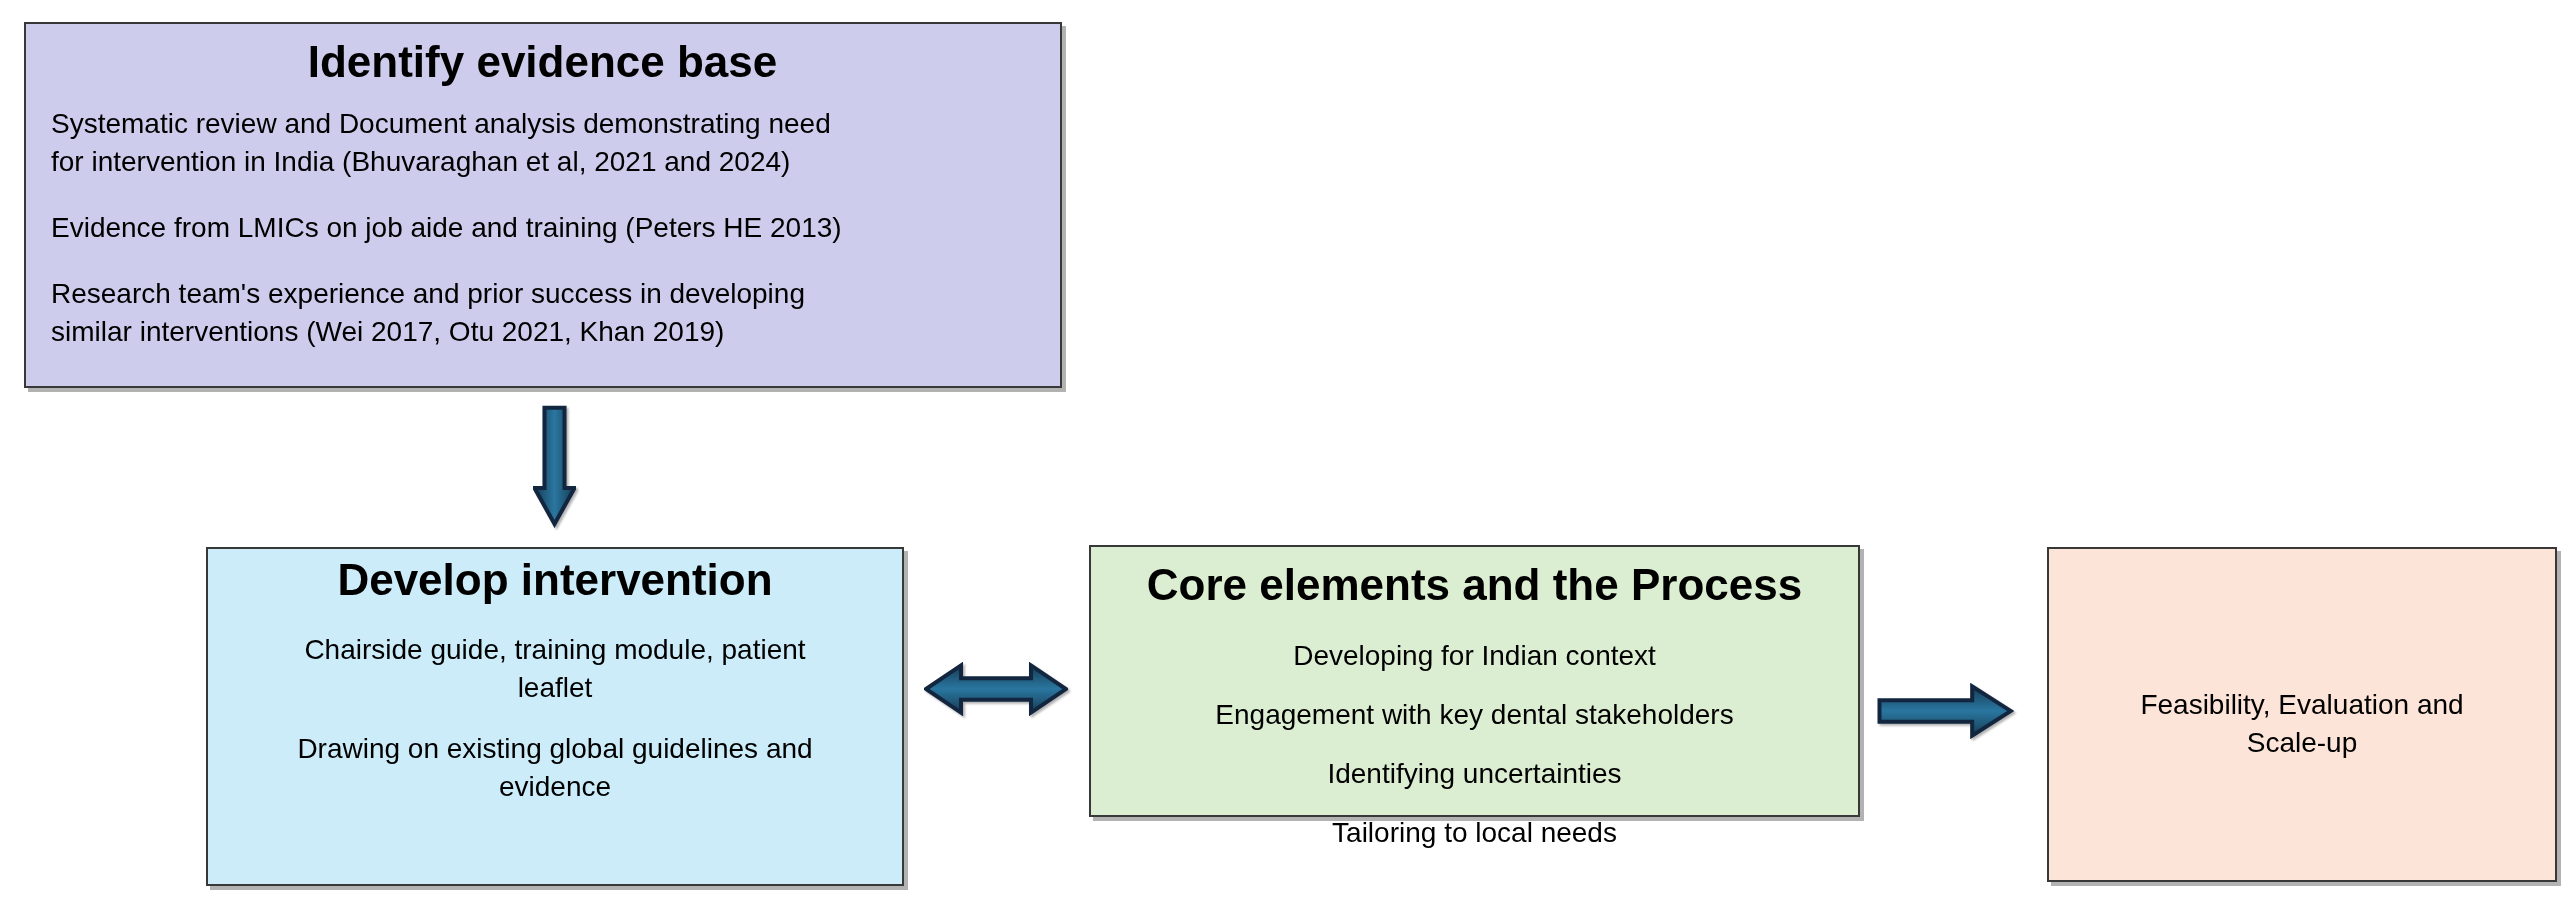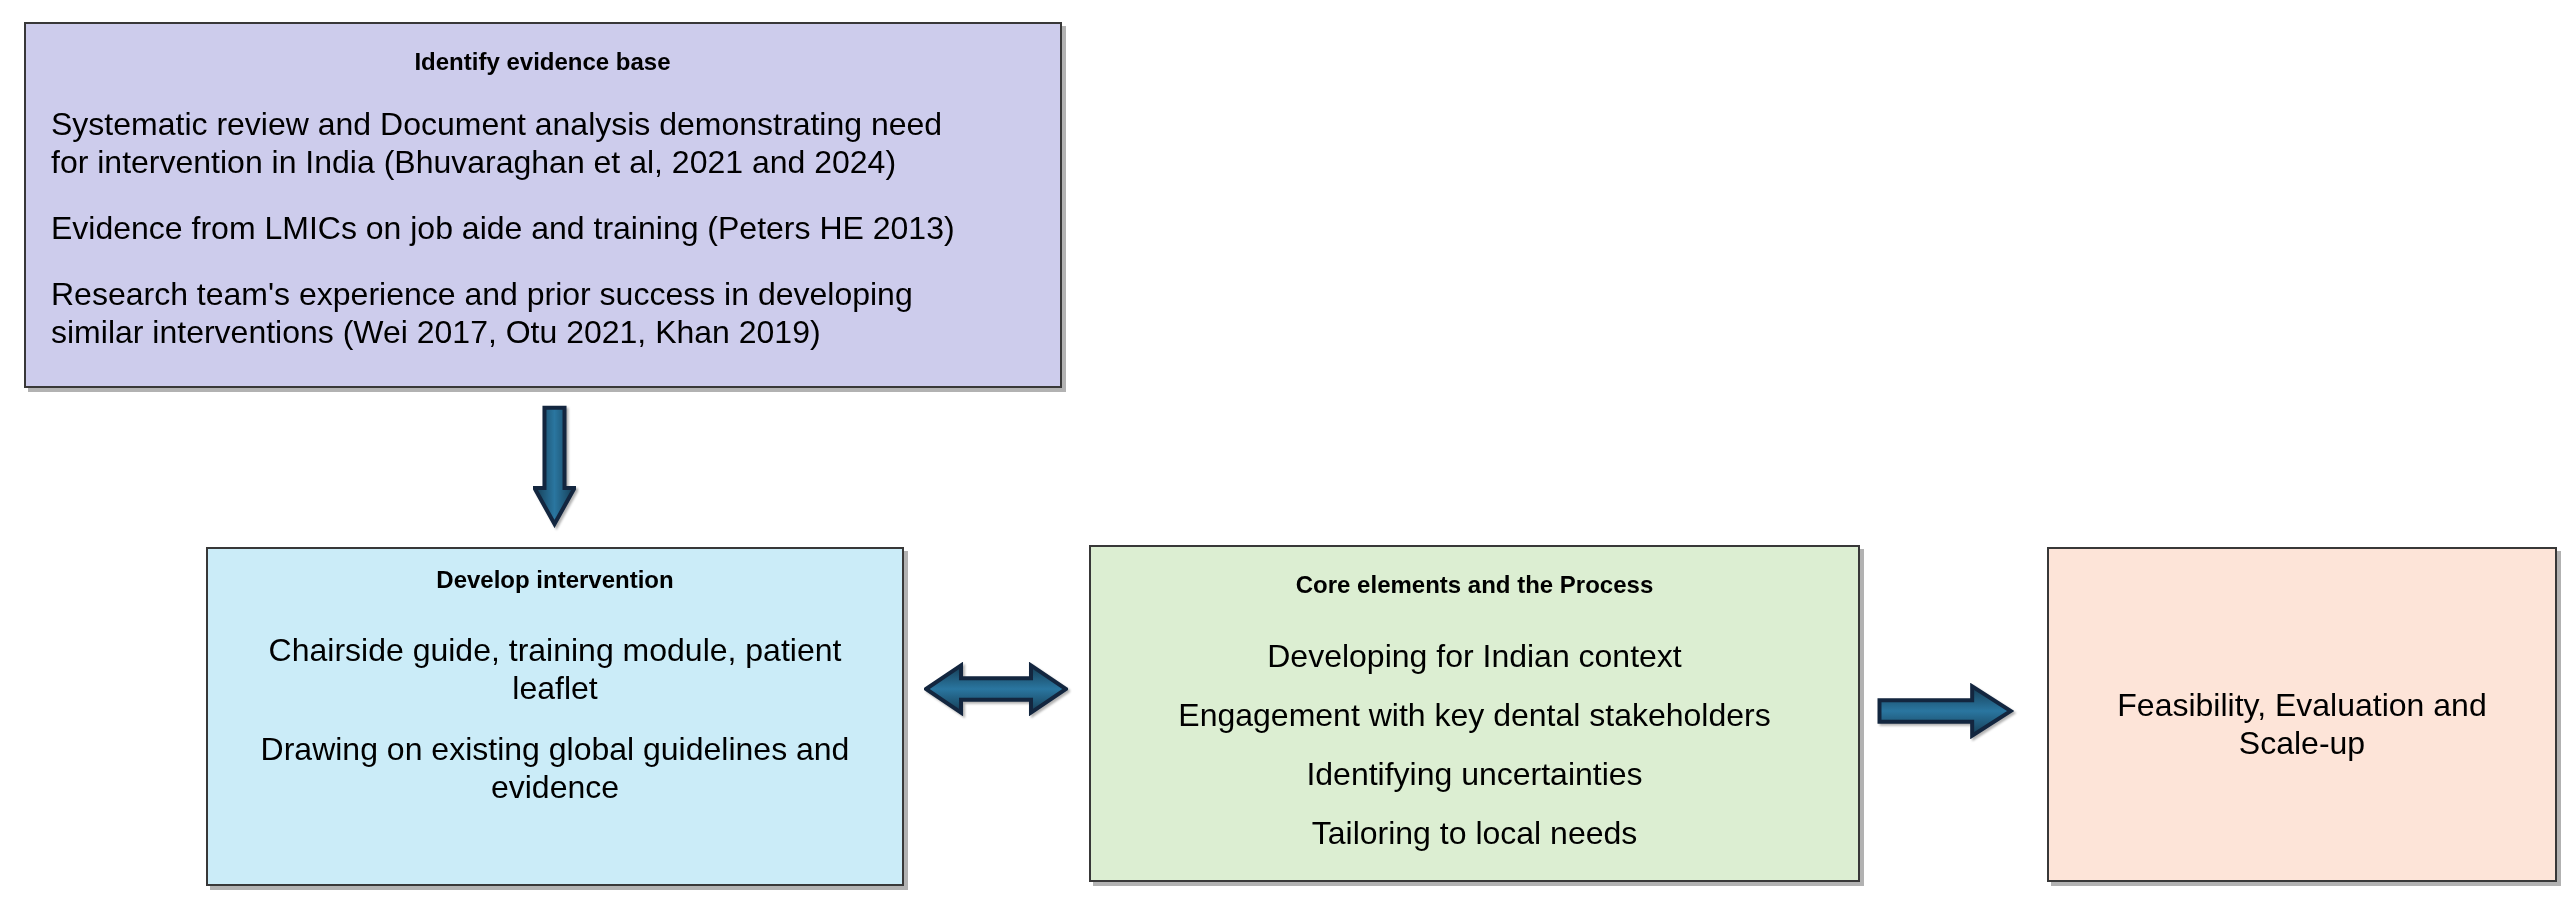--- a/index.html
+++ b/index.html
@@ -12,48 +12,48 @@
     color: #000000;
     overflow: hidden;
   }
   .box {
     position: absolute;
     box-sizing: border-box;
     border: 2px solid #383838;
     box-shadow: 4px 4px 0 rgba(85,85,85,0.45);
   }
   .box .title {
-    font-size: 24px;
+    font-size: 44px;
     font-weight: bold;
     line-height: 38px;
     text-align: center;
     display: block;
   }
   .box .line, .box .item {
     display: block;
-    font-size: 32px;
+    font-size: 28px;
     line-height: 38px;
   }
   
   #box-evidence {
     left: 23.5px; top: 22px; width: 1038px; height: 366px;
     padding: 19px 25.5px 0 25.5px;
   }
   #box-evidence .title { margin-bottom: 23.5px; }
   #box-evidence .para { margin-bottom: 28px; text-align: left; }
   
   #box-develop {
     left: 206px; top: 547px; width: 698px; height: 339px;
     padding: 12px 20px 0 20px; text-align: center;
   }
   #box-develop .title { margin-bottom: 32px; }
   #box-develop .para { margin-bottom: 23px; }
   
   #box-core {
-    left: 1089px; top: 545px; width: 771px; height: 337px;
+    left: 1089px; top: 545px; width: 771px; height: 272px;
     padding: 19px 20px 0 20px; text-align: center;
   }
   #box-core .title { margin-bottom: 33px; }
   #box-core .item { margin-bottom: 21px; }
   
   #box-feasibility {
     left: 2047px; top: 547px; width: 510px; height: 335px;
     padding: 137px 20px 0 20px; text-align: center;
   }
   

